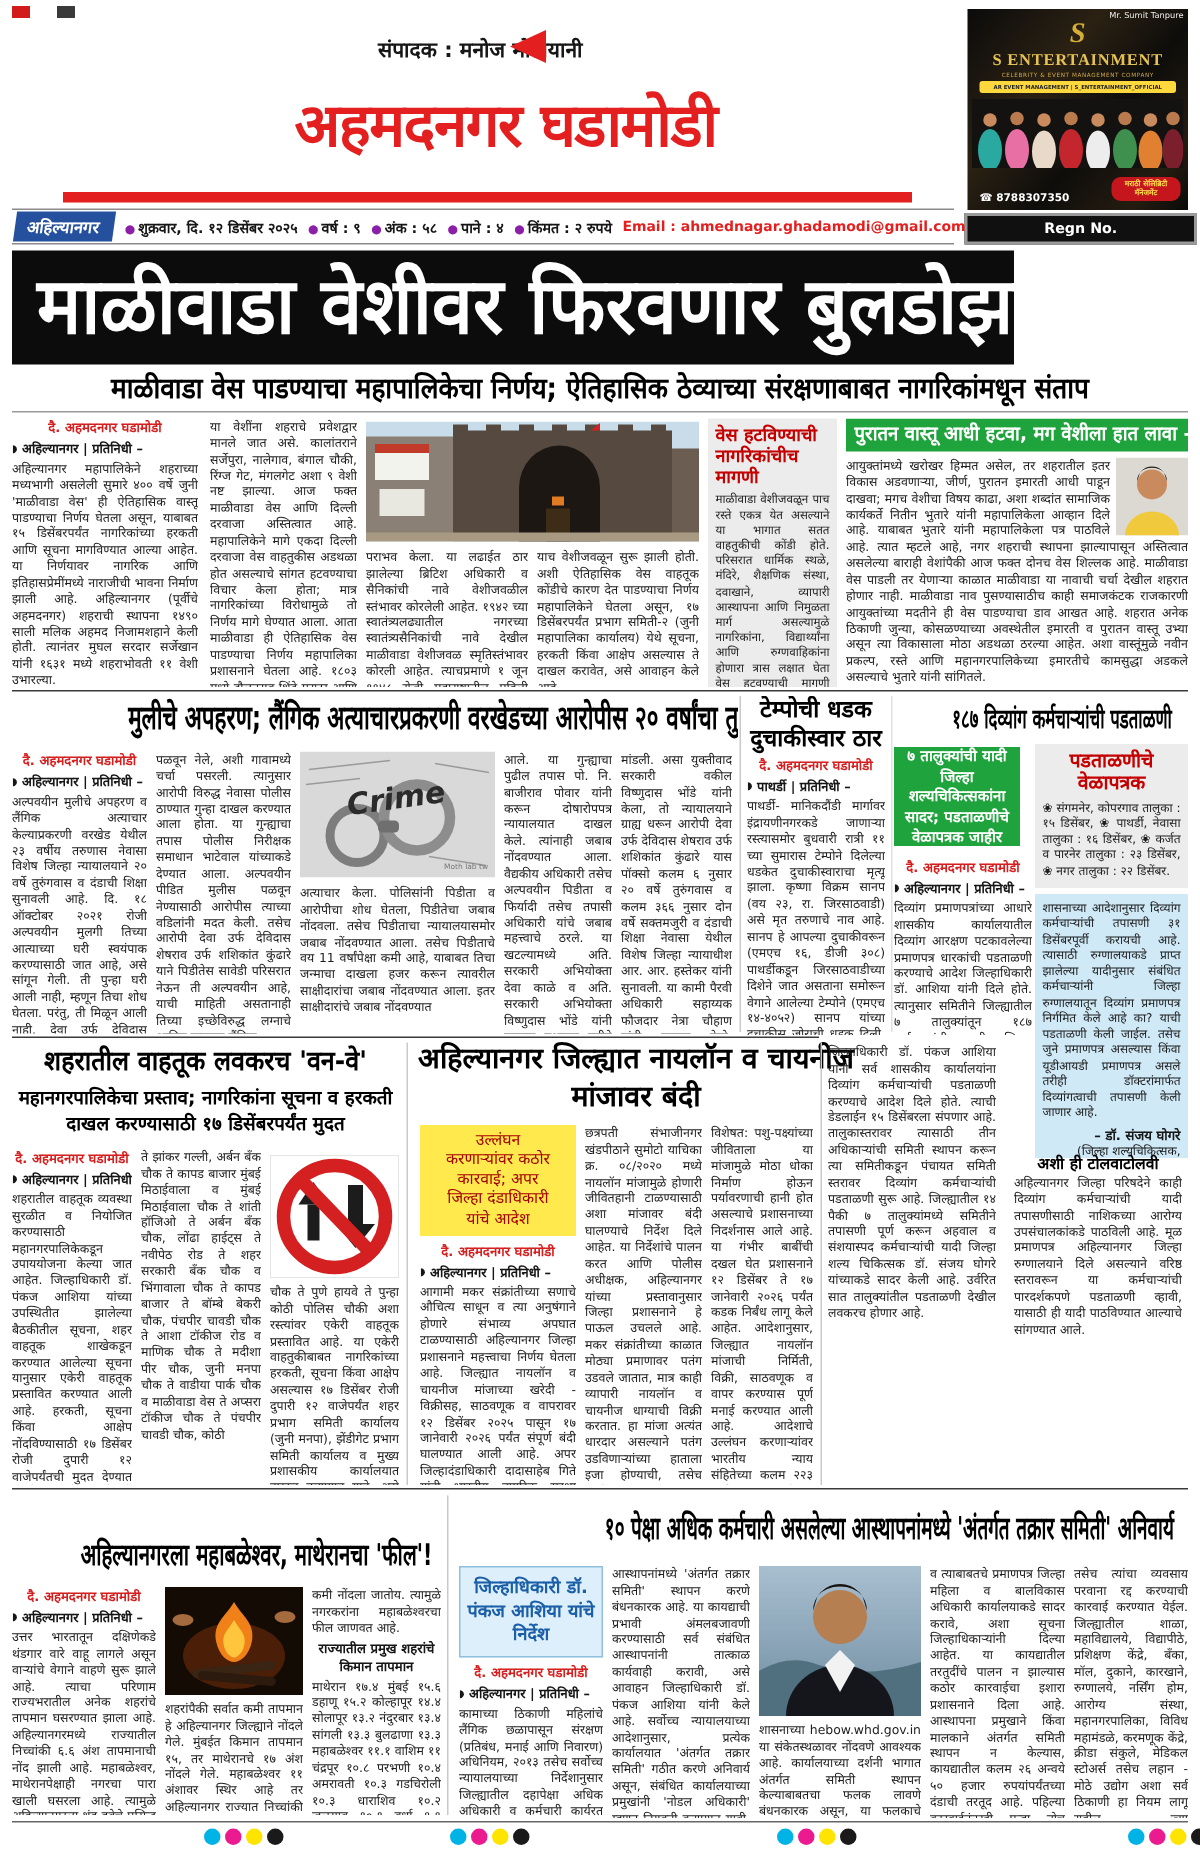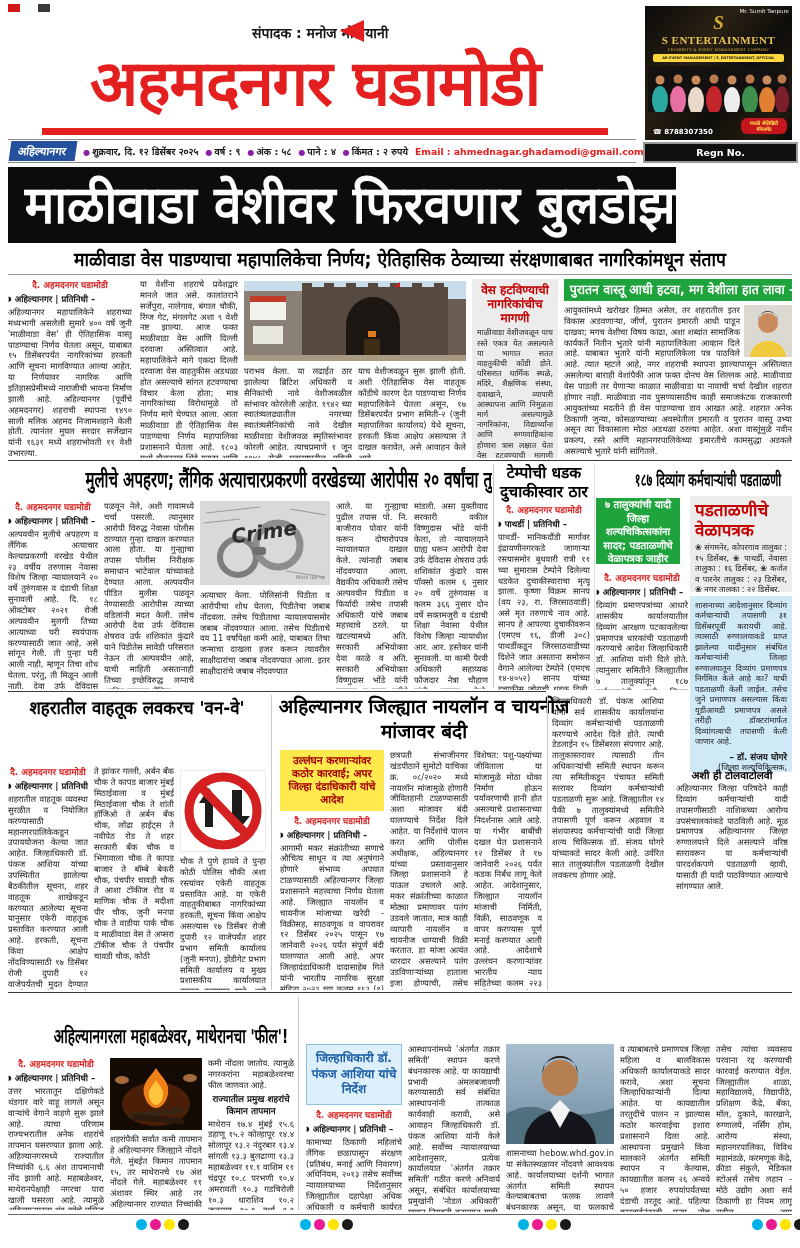--- a/index.html
+++ b/index.html
@@ -7,24 +7,24 @@
         font-family:"DejaVu Sans","Liberation Sans",sans-serif;color:#161616}
   .abs{position:absolute}
   .c{position:absolute;overflow:hidden}
   .body{font-size:8.3px;line-height:1.31;text-align:justify;color:#1d1d1d}
   .credit{color:#d61f1f;font-weight:700;font-size:8.8px;text-align:center;margin-bottom:2px;white-space:nowrap}
   .dl{font-weight:700;font-size:8.6px;margin-bottom:2px;white-space:nowrap}
   .dl .mk{font-size:7px;vertical-align:1px}
   .hl{font-weight:800;color:#000;text-align:center}
   .sq{white-space:nowrap;display:block;transform-origin:center}
   .graybox{background:#ececec;padding:5px 5px}
-  .graybox .t{color:#c40000;font-weight:700;font-size:12px;line-height:1.15;text-align:center;margin-bottom:3px}
+  .graybox .t{color:#c40000;font-weight:700;font-size:12px;line-height:1.15;text-align:left;margin-bottom:3px}
   .greenbar{background:#1fa33c;color:#fff;font-weight:700;text-align:center}
   .bluebox{background:#cfe9f7;padding:5px}
-  .yellowbox{background:#ffe94d;color:#a40000;font-weight:700;text-align:center;font-size:10.5px;line-height:1.25;padding:4px 4px}
+  .yellowbox{background:#ffe94d;color:#a40000;font-weight:400;text-align:center;font-size:10.5px;line-height:1.25;padding:4px 17px}
   .bluetitle{background:#ddeffa;border:1px solid #8fc0dd;color:#1b5fa8;font-weight:700;
              font-size:12px;line-height:1.3;text-align:center;padding:6px 2px}
   .vdiv{position:absolute;width:1px;background:#c9c9c9}
   .hdiv{position:absolute;height:1px;background:#3a3a3a}
   .dotrow{position:absolute;display:flex;gap:3px}
   .dotrow i{width:11px;height:11px;border-radius:50%;display:block}
   .infobar{display:flex;align-items:center;gap:7px;border-top:1px solid #8a8a8a;border-bottom:1px solid #8a8a8a}
   .infoitem{font-size:9.5px;font-weight:700;white-space:nowrap}
   .infoitem .dot{color:#8b1fa8;font-size:8px;margin-right:2px}
   .citybadge{background:#24509e;color:#fff;font-weight:700;font-size:11px;padding:2px 10px 3px 8px;
@@ -41,21 +41,21 @@
 </head>
 <body>
 
 <div class="page">
 
   <div class="abs" style="left:8px;top:4px;width:12px;height:8px;background:#d21c1c"></div>
   <div class="abs" style="left:38px;top:4px;width:12px;height:8px;background:#3a3a3a"></div>
 
   <div class="abs" style="left:252px;top:23px;font-weight:700;font-size:14px">संपादक : मनोज मोतीयानी</div>
   <div class="abs" style="left:340px;top:20px;width:0;height:0;border-top:11px solid transparent;border-bottom:11px solid transparent;border-right:24px solid #e3201f"></div>
-  <div class="abs masthead" style="left:0;top:40px;width:630px;font-size:63px;line-height:88px">अहमदनगर घडामोडी</div>
+  <div class="abs masthead" style="left:22px;top:40px;width:630px;font-size:40px;line-height:88px">अहमदनगर घडामोडी</div>
   <div class="abs" style="left:42px;top:128px;width:566px;height:7px;background:#e3201f"></div>
 
   <div class="abs ad" style="left:645px;top:6px;width:147px;height:134px">
     <div style="position:absolute;right:3px;top:2px;font-size:5.5px;color:#eee">Mr. Sumit Tanpure</div>
     <div style="position:absolute;left:0;top:6px;width:100%;text-align:center;font-family:'Liberation Serif',serif;font-style:italic;font-weight:700;font-size:19px;color:#d4af37">S</div>
     <div style="position:absolute;left:0;top:28px;width:100%;text-align:center;font-family:'Liberation Serif',serif;font-weight:700;font-size:11px;color:#e6c254;letter-spacing:.5px">S ENTERTAINMENT</div>
     <div style="position:absolute;left:0;top:41px;width:100%;text-align:center;font-size:3.8px;color:#cfa845;letter-spacing:.4px">CELEBRITY &amp; EVENT MANAGEMENT COMPANY</div>
     <div style="position:absolute;left:8px;top:48px;width:131px;height:8px;background:#ffd83d;color:#222;font-size:3.6px;font-weight:700;text-align:center;line-height:8px;border-radius:2px">AR EVENT MANAGEMENT | S_ENTERTAINMENT_OFFICIAL</div>
     <svg class="img-svg" style="position:absolute;left:3px;top:60px" width="141" height="46" viewBox="0 0 141 46">
       <rect width="141" height="46" fill="#141210"></rect>
@@ -196,34 +196,35 @@
   <div class="c" style="left:598px;top:466px;width:194px;height:28px">
     <span class="sq hl" style="font-size:18px;line-height:28px;transform:scaleX(.62)">१८७ दिव्यांग कर्मचाऱ्यांची पडताळणी</span>
   </div>
   <div class="c greenbar" style="left:596px;top:498px;width:84px;height:66px;padding:0;font-size:10px;line-height:1.35">७ तालुक्यांची यादी जिल्हा शल्यचिकित्सकांना सादर; पडताळणीचे वेळापत्रक जाहीर</div>
   <div class="c" style="left:596px;top:572px;width:92px;height:118px">
     <div class="credit">दै. अहमदनगर घडामोडी</div>
     <div class="dl"><span class="mk">◗</span> <span>अहिल्यानगर | प्रतिनिधी –</span></div>
     <div class="body">दिव्यांग प्रमाणपत्रांच्या आधारे शासकीय कार्यालयातील दिव्यांग आरक्षण पटकावलेल्या प्रमाणपत्र धारकांची पडताळणी करण्याचे आदेश जिल्हाधिकारी डॉ. आशिया यांनी दिले होते. त्यानुसार समितीने जिल्ह्यातील ७ तालुक्यांतून १८७ कर्मचाऱ्यांची यादी जिल्हा शल्यचिकित्सक डॉ. संजय घोगरे यांना सादर केली आहे. त्यानुसार पडताळणीचे वेळापत्रक जाहीर करण्यात आले आहे.</div>
   </div>
   <div class="c graybox" style="left:690px;top:496px;width:92px;height:86px">
-    <div class="t" style="font-size:17px;text-align:left">पडताळणीचे वेळापत्रक</div>
+    <div class="t" style="font-size:13px;text-align:center">पडताळणीचे वेळापत्रक</div>
     <div class="body" style="font-size:8px">❀ संगमनेर, कोपरगाव तालुका : १५ डिसेंबर, ❀ पाथर्डी, नेवासा तालुका : १६ डिसेंबर, ❀ कर्जत व पारनेर तालुका : २३ डिसेंबर, ❀ नगर तालुका : २२ डिसेंबर.</div>
   </div>
   <div class="c bluebox" style="left:690px;top:596px;width:92px;height:166px">
     <div class="body" style="font-size:8px">शासनाच्या आदेशानुसार दिव्यांग कर्मचाऱ्यांची तपासणी ३१ डिसेंबरपूर्वी करायची आहे. त्यासाठी रुग्णालयाकडे प्राप्त झालेल्या यादीनुसार संबंधित कर्मचाऱ्यांनी जिल्हा रुग्णालयातून दिव्यांग प्रमाणपत्र निर्गमित केले आहे का? याची पडताळणी केली जाईल. तसेच जुने प्रमाणपत्र असल्यास किंवा यूडीआयडी प्रमाणपत्र असले तरीही डॉक्टरांमार्फत दिव्यांगत्वाची तपासणी केली जाणार आहे.</div>
     <div class="qsign">– डॉ. संजय घोगरे</div>
     <div class="qrole">(जिल्हा शल्यचिकित्सक, अहिल्यानगर)</div>
   </div>
 
   <div class="hdiv" style="left:8px;top:691px;width:538px"></div>
 
   <div class="c" style="left:8px;top:695px;width:258px;height:26px">
     <span class="sq hl" style="font-size:18px;line-height:26px;transform:scaleX(.93)">शहरातील वाहतूक लवकरच 'वन-वे'</span>
   </div>
+  <div class="c hl" style="left:8px;top:724px;width:258px;height:36px;font-size:12.5px;line-height:1.35">महानगरपालिकेचा प्रस्ताव; नागरिकांना सूचना व हरकती दाखल करण्यासाठी १७ डिसेंबरपर्यंत मुदत</div>
   <div class="c" style="left:8px;top:766px;width:80px;height:224px">
     <div class="credit">दै. अहमदनगर घडामोडी</div>
     <div class="dl"><span class="mk">◗</span> <span>अहिल्यानगर | प्रतिनिधी –</span></div>
     <div class="body">शहरातील वाहतूक व्यवस्था सुरळीत व नियोजित करण्यासाठी महानगरपालिकेकडून उपाययोजना केल्या जात आहेत. जिल्हाधिकारी डॉ. पंकज आशिया यांच्या उपस्थितीत झालेल्या बैठकीतील सूचना, शहर वाहतूक शाखेकडून करण्यात आलेल्या सूचना यानुसार एकेरी वाहतूक प्रस्तावित करण्यात आली आहे. हरकती, सूचना किंवा आक्षेप नोंदविण्यासाठी १७ डिसेंबर रोजी दुपारी १२ वाजेपर्यंतची मुदत देण्यात आली आहे. चौपाटी कारंजा ते आनंदी बाजार चौक ते कोर्ट मागील रोड ते झोपडपट्टी, शनिगल्ली ते कोर्टासमोरील बाजू (कोर्ट गल्ली) ते पटवर्धन चौक ते चितळे रोड, आनंदी बाजार चौक ते अमरधाम व शनिमारुती मंदिर (टांगे गल्ली)</div>
   </div>
   <div class="c body" style="left:94px;top:766px;width:80px;height:224px">ते झांकर गल्ली, अर्बन बँक चौक ते कापड बाजार मुंबई मिठाईवाला व मुंबई मिठाईवाला चौक ते शांती हॉजिओ ते अर्बन बँक चौक, लोंढा हाईट्स ते नवीपेठ रोड ते शहर सरकारी बँक चौक व भिंगावाला चौक ते कापड बाजार ते बॉम्बे बेकरी चौक, पंचपीर चावडी चौक ते आशा टॉकीज रोड व माणिक चौक ते मदीशा पीर चौक, जुनी मनपा चौक ते वाडीया पार्क चौक व माळीवाडा वेस ते अप्सरा टॉकीज चौक ते पंचपीर चावडी चौक, कोठी</div>
   <svg class="c img-svg sign-svg" style="left:180px;top:770px" width="86" height="82" viewBox="0 0 86 82">
     <rect width="86" height="82" fill="#fff" stroke="#ddd"></rect>
     <circle cx="43" cy="41" r="34" fill="#fff" stroke="#d42020" stroke-width="9"></circle>
     <polygon points="29,18 39,33 19,33" fill="#1c1c1c"></polygon>
@@ -274,20 +275,23 @@
   </svg>
   <div class="c body" style="left:110px;top:1134px;width:92px;height:76px">शहरांपैकी सर्वात कमी तापमान हे अहिल्यानगर जिल्ह्याने नोंदले गेले. मुंबईत किमान तापमान १५, तर माथेरानचे १७ अंश नोंदले गेले. महाबळेश्वर ११ अंशावर स्थिर आहे तर अहिल्यानगर राज्यात निच्चांकी म्हणजे ६.६ अंशावर आहे. राज्यातील थंड हवेचे ठिकाण माथेरान आणि महाबळेश्वर ओळखले जाते. तथापि तापमानाचा पारा अहिल्यानगरच्या</div>
   <div class="c" style="left:208px;top:1058px;width:86px;height:152px">
     <div class="body">कमी नोंदला जातोय. त्यामुळे नगरकरांना महाबळेश्वरचा फील जाणवत आहे.</div>
     <div class="tempshead">राज्यातील प्रमुख शहरांचे किमान तापमान</div>
     <div class="body">माथेरान १७.४ मुंबई १५.६ डहाणू १५.२ कोल्हापूर १४.४ सोलापूर १३.२ नंदुरबार १३.४ सांगली १३.३ बुलढाणा १३.३ महाबळेश्वर ११.१ वाशिम ११ चंद्रपूर १०.८ परभणी १०.४ अमरावती १०.३ गडचिरोली १०.३ धाराशिव १०.२ जळगाव १०.१ वर्धा ९.९ मालेगाव ८.८ नांदेड ८.४ नागपूर ८.१ गोंदिया ८ अहिल्यानगर ६.६</div>
   </div>
 
   <div class="vdiv" style="left:298px;top:997px;height:213px"></div>
 
+  <div class="c" style="left:306px;top:1002px;width:486px;height:34px">
+    <span class="sq hl" style="font-size:21px;line-height:34px;transform:scaleX(.6)">१० पेक्षा अधिक कर्मचारी असलेल्या आस्थापनांमध्ये 'अंतर्गत तक्रार समिती' अनिवार्य</span>
+  </div>
   <div class="c" style="left:306px;top:1044px;width:96px;height:168px">
     <div class="bluetitle">जिल्हाधिकारी डॉ. पंकज आशिया यांचे निर्देश</div>
     <div class="credit" style="margin-top:4px">दै. अहमदनगर घडामोडी</div>
     <div class="dl"><span class="mk">◗</span> <span>अहिल्यानगर | प्रतिनिधी –</span></div>
     <div class="body">कामाच्या ठिकाणी महिलांचे लैंगिक छळापासून संरक्षण (प्रतिबंध, मनाई आणि निवारण) अधिनियम, २०१३ तसेच सर्वोच्च न्यायालयाच्या निर्देशानुसार जिल्ह्यातील दहापेक्षा अधिक अधिकारी व कर्मचारी कार्यरत असलेल्या सर्व शासकीय, निमशासकीय तसेच खाजगी</div>
   </div>
   <div class="c body" style="left:408px;top:1044px;width:92px;height:168px">आस्थापनांमध्ये 'अंतर्गत तक्रार समिती' स्थापन करणे बंधनकारक आहे. या कायद्याची प्रभावी अंमलबजावणी करण्यासाठी सर्व संबंधित आस्थापनांनी तात्काळ कार्यवाही करावी, असे आवाहन जिल्हाधिकारी डॉ. पंकज आशिया यांनी केले आहे. सर्वोच्च न्यायालयाच्या आदेशानुसार, प्रत्येक कार्यालयात 'अंतर्गत तक्रार समिती' गठीत करणे अनिवार्य असून, संबंधित कार्यालयाच्या प्रमुखांनी 'नोडल अधिकारी' म्हणून नियुक्ती करण्यात यावी. तसेच सर्व कार्यालये व आस्थापनांनी आपल्या अंतर्गत समितीची अद्ययावत माहिती केंद्र</div>
   <svg class="c img-svg" style="left:506px;top:1044px" width="108" height="100" viewBox="0 0 108 100">
     <defs>
         <linearGradient id="sky" x1="0" y1="0" x2="0" y2="1">

